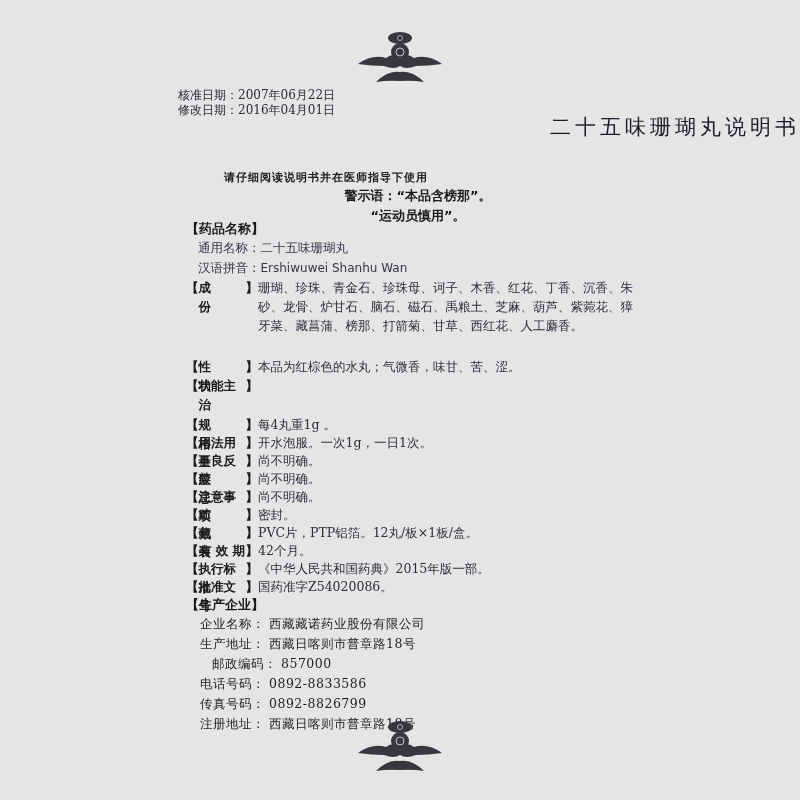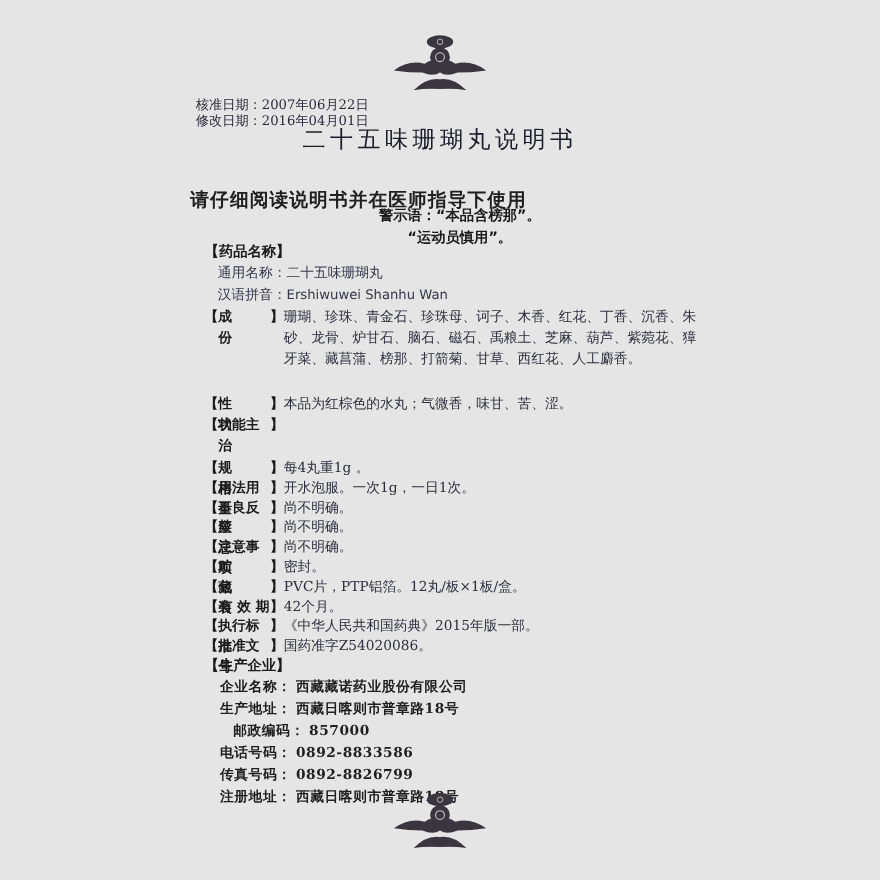--- a/index.html
+++ b/index.html
@@ -20,26 +20,26 @@
   }
   .ornament.top { top: 26px; }
   .ornament.bottom { top: 715px; }
 
   .dates {
     position: absolute; left: 178px; top: 88px;
     font-size: 12px; line-height: 15px; color: #2a2a3a;
   }
   .doc-title {
     position: absolute; left: 0; width: 800px; top: 113px;
-    text-align: center; font-size: 21px; letter-spacing: 4px;
+    text-align: right; font-size: 21px; letter-spacing: 4px;
     color: #1c1c2a; font-family: "DejaVu Serif", serif;
   }
   .notice {
     position: absolute; left: 0; width: 652px; top: 170px;
-    text-align: center; font-size: 17px; font-weight: bold;
+    text-align: center; font-size: 11px; font-weight: bold;
     font-family: "DejaVu Sans", sans-serif; letter-spacing: 1px; color: #202020;
   }
   .warning {
     position: absolute; left: 18px; width: 800px;
     text-align: center; font-size: 13px; font-weight: bold;
     font-family: "DejaVu Sans", sans-serif; color: #1a1a1a;
   }
   .warning.l1 { top: 187px; }
   .warning.l2 { top: 207px; }
 
@@ -57,21 +57,21 @@
     line-height: 19px; color: #2d2d3d;
   }
   .field .label {
     position: absolute; left: 0; top: 0; width: 72px;
     font-weight: bold; color: #1b1b1b; display: flex; justify-content: space-between;
   }
   .field .value {
     margin-left: 72px; display: block; white-space: normal; word-break: break-all;
   }
   .maker-row {
-    position: absolute; left: 200px; font-size: 12.5px; font-weight: bold;
+    position: absolute; left: 200px; font-size: 12.5px; font-weight: normal;
     color: #1e1e1e; white-space: nowrap; letter-spacing: 0.5px; text-align: center;
   }
   .maker-row .mv { margin-left: 4px; }
 </style>
 </head>
 <body>
 
 <div class="page">
 
   <svg class="ornament top" viewBox="0 0 100 60">

